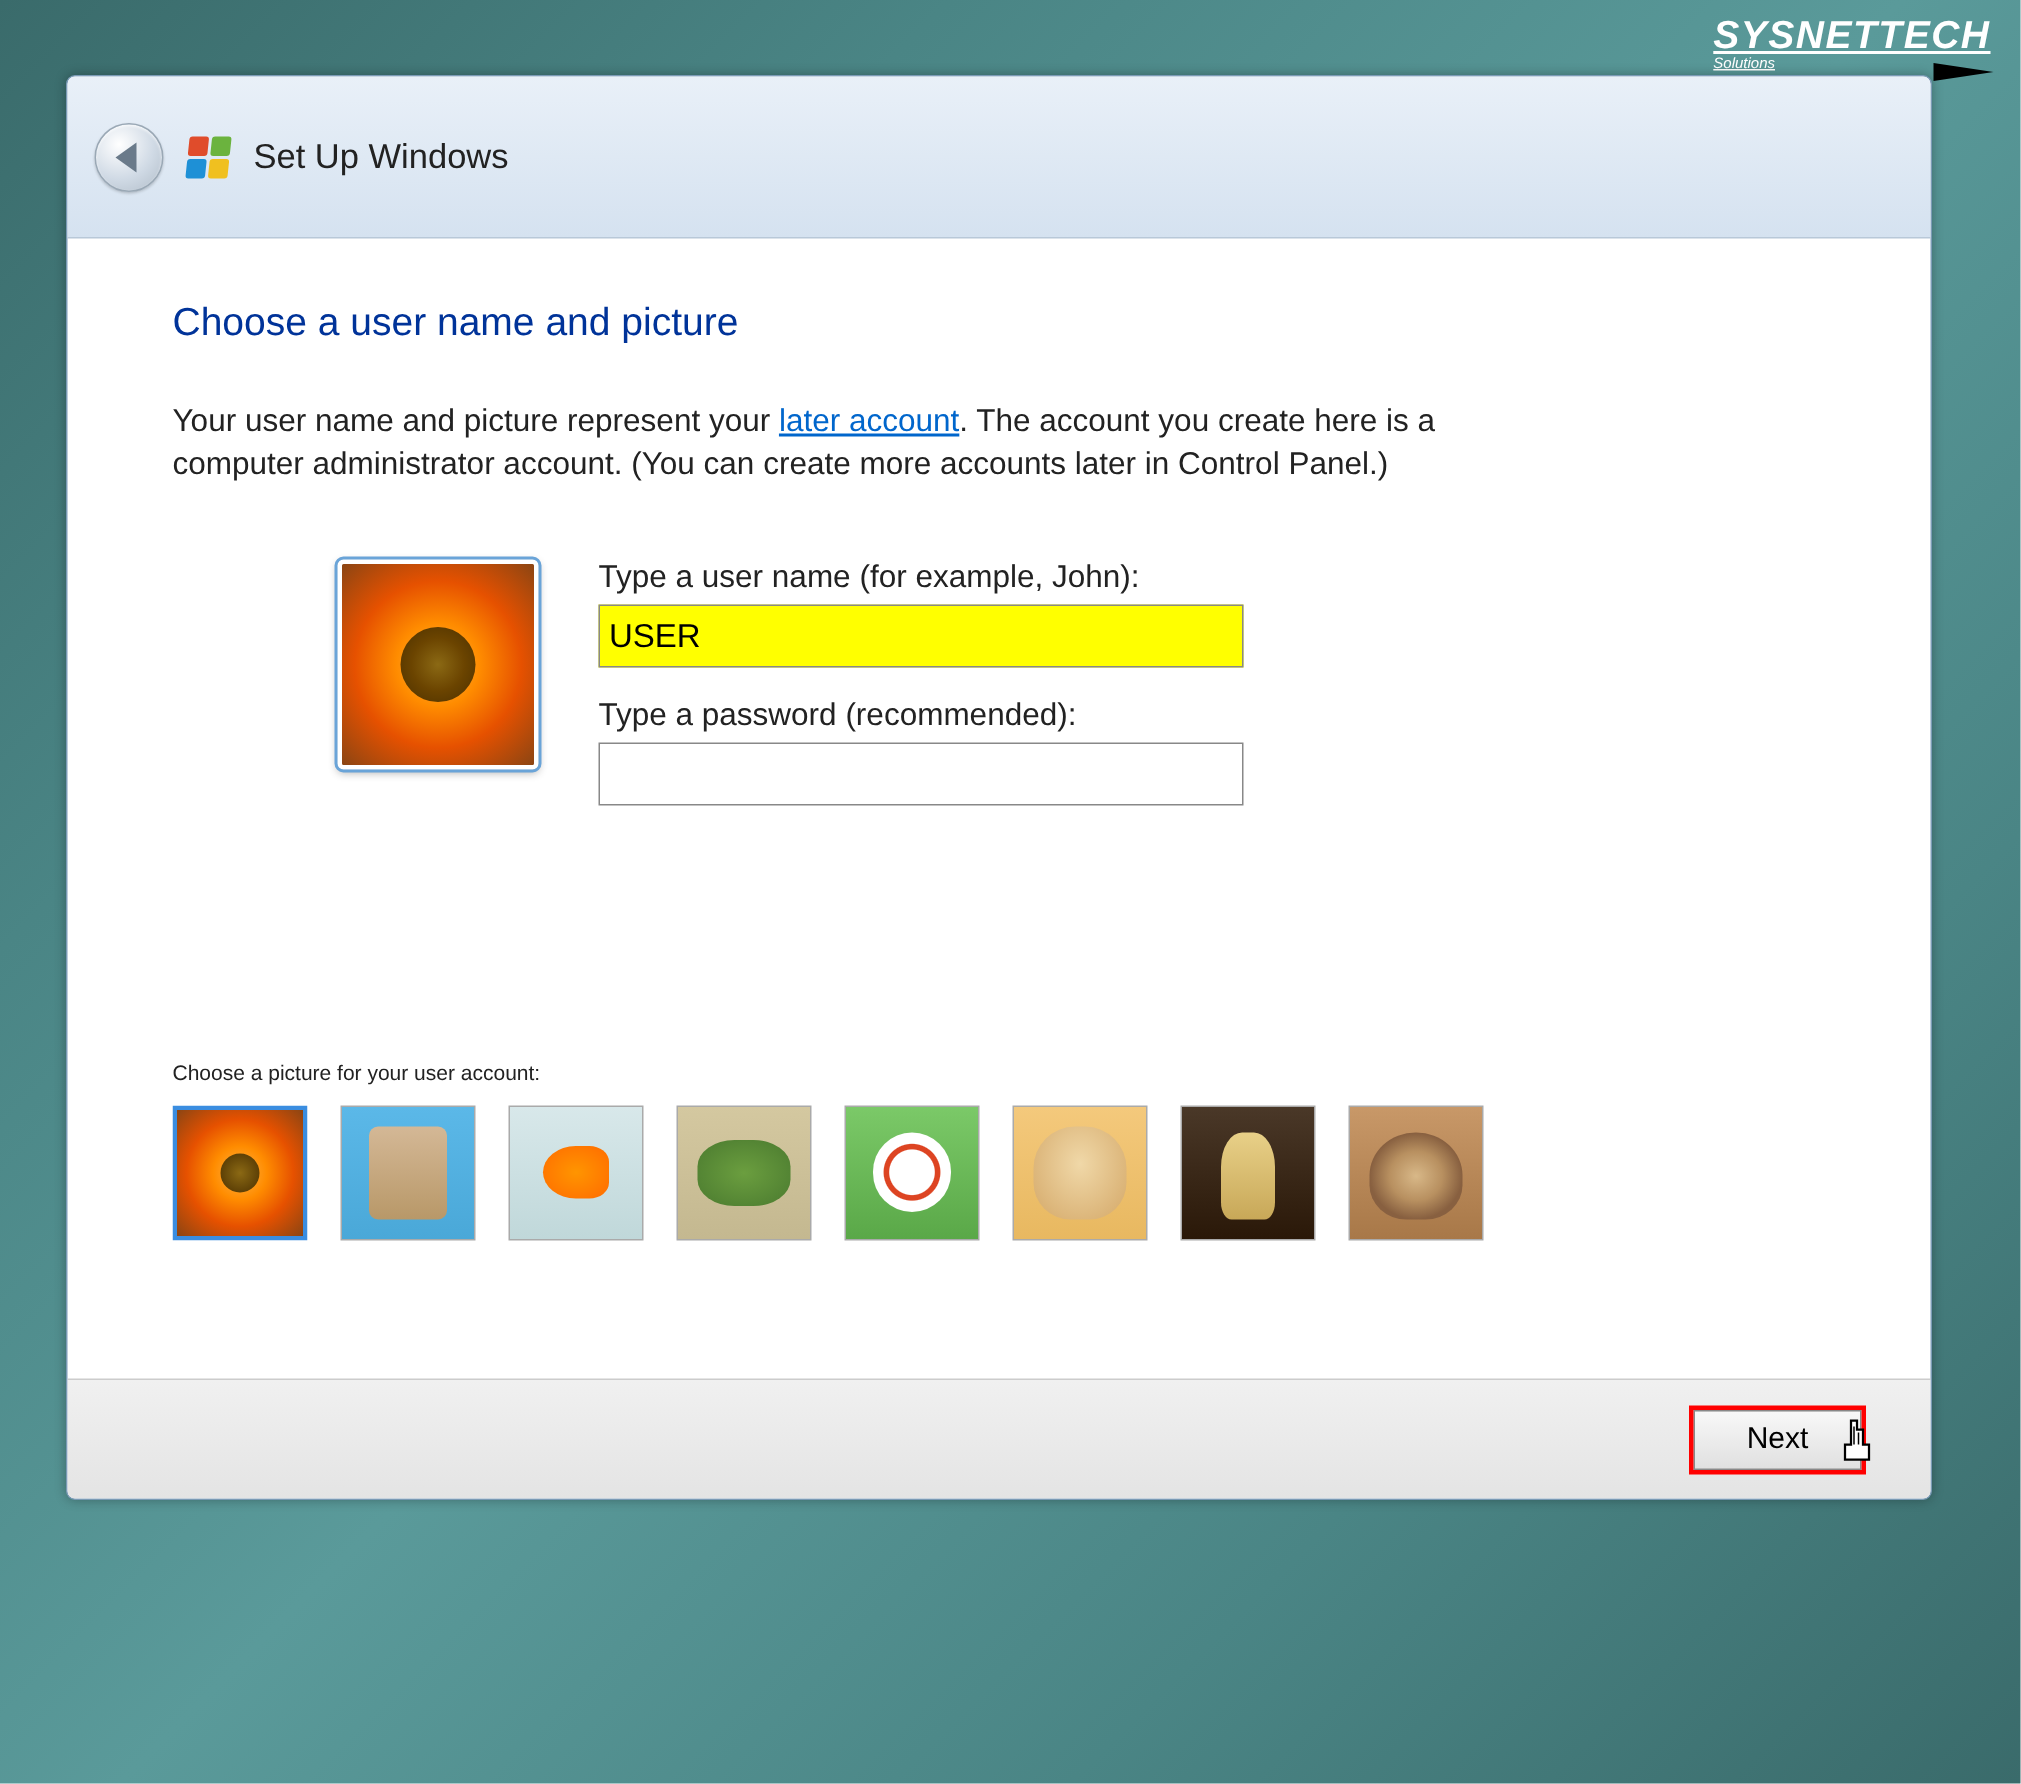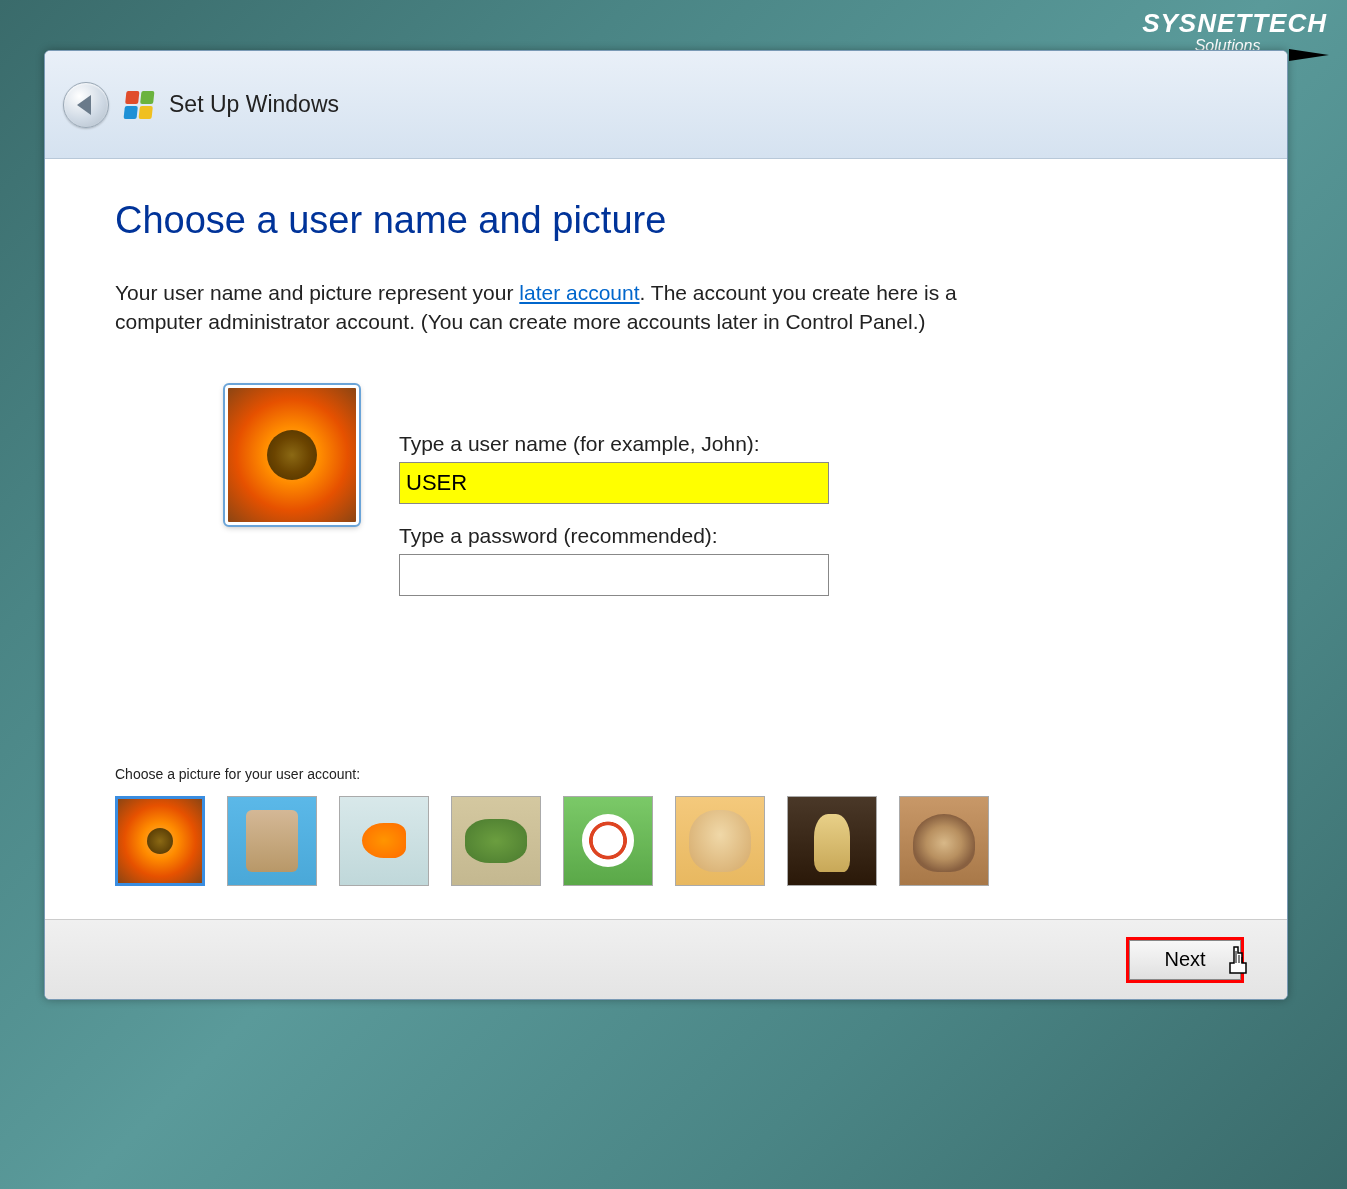--- a/index.html
+++ b/index.html
@@ -9,31 +9,32 @@
     background: linear-gradient(135deg, #3a6b6b 0%, #4a8585 25%, #5a9a9a 50%, #4a8585 75%, #3a6b6b 100%);
     position: relative;
     overflow: hidden;
   }
   
   .watermark {
     position: absolute;
     top: 8px;
     right: 20px;
     color: #fff;
-    text-align: center;
+    text-align: left;
     font-family: Arial, sans-serif;
+    text-decoration: underline;
   }
   .watermark .brand {
     font-weight: 900;
     font-size: 26px;
     letter-spacing: 1px;
     font-style: italic;
   }
   .watermark .sub {
-    font-size: 16px;
+    font-size: 10px;
     font-style: italic;
     margin-right: 14px;
     margin-top: -2px;
   }
   .watermark-arrow {
     width: 0; height: 0;
     border-left: 40px solid #000;
     border-top: 6px solid transparent;
     border-bottom: 6px solid transparent;
     display: inline-block;
@@ -100,21 +101,21 @@
     color: #222;
   }
 
   .content {
     flex: 1;
     padding: 40px 70px 0 70px;
     position: relative;
   }
   .heading {
     color: #003399;
-    font-size: 38px;
+    font-size: 26px;
     font-weight: 400;
     margin-bottom: 36px;
   }
   .description {
     font-size: 21px;
     color: #222;
     line-height: 1.4;
     margin-bottom: 48px;
     max-width: 900px;
   }
@@ -142,21 +143,21 @@
   .avatar-large::after {
     content: "";
     position: absolute;
     left: 50%; top: 50%;
     width: 50px; height: 50px;
     background: radial-gradient(circle, #8b6914 0%, #6b4400 50%, #4a2f00 100%);
     border-radius: 50%;
     transform: translate(-50%, -50%);
   }
 
-  .inputs { flex: 1; max-width: 430px; margin-top: 47px; }
+  .inputs { flex: 1; max-width: 430px; }
   .label {
     font-size: 21px;
     color: #222;
     margin-bottom: 6px;
   }
   .text-input {
     width: 100%;
     height: 42px;
     border: 1px solid #888;
     padding: 4px 6px;

